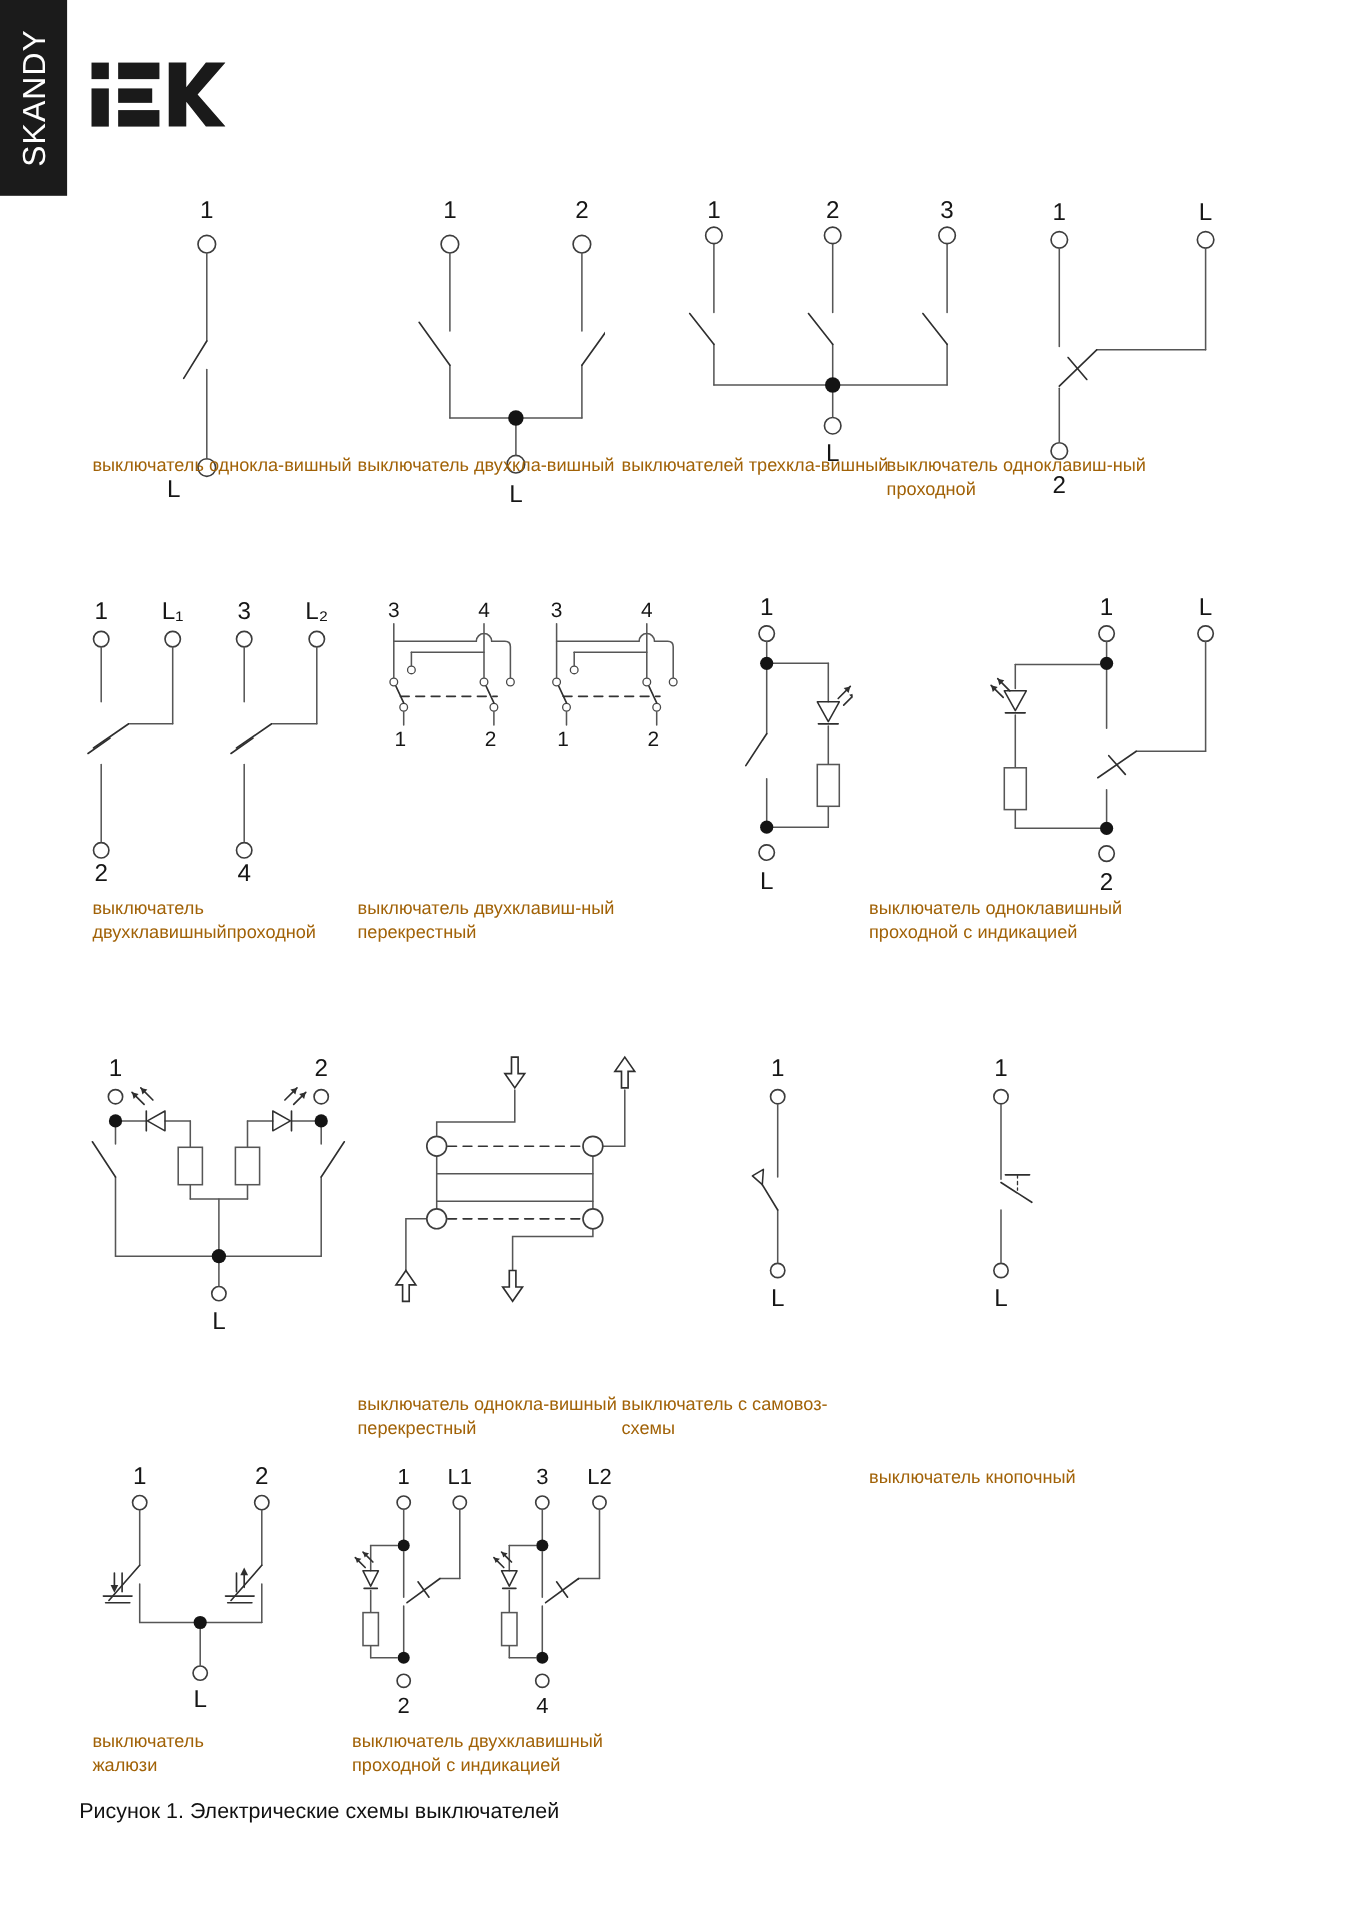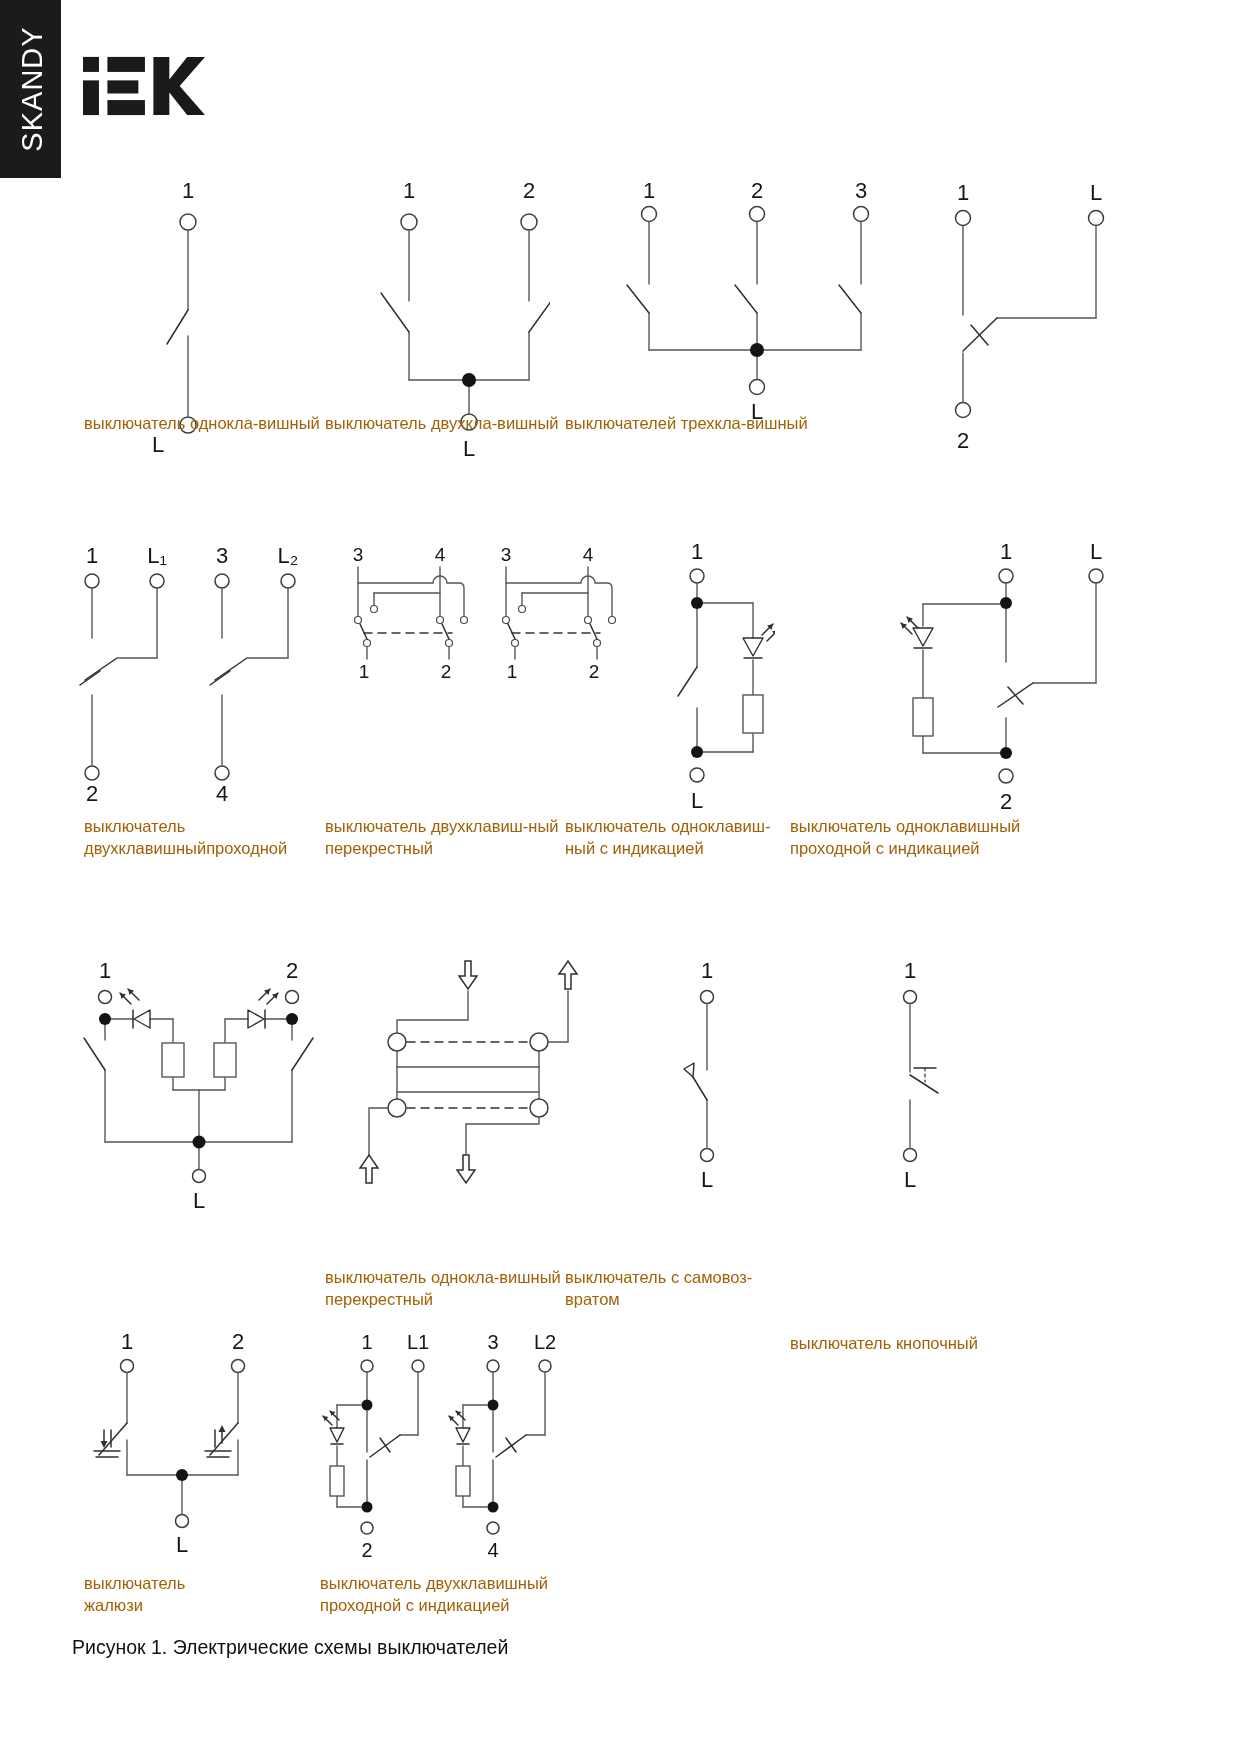--- a/index.html
+++ b/index.html
@@ -141,20 +141,24 @@
 
   <div class="caption" style="left:84px;top:412px">
       <div>выключатель однокла-вишный</div>
     </div>
   <div class="caption" style="left:325px;top:412px">
       <div>выключатель двухкла-вишный</div>
     </div>
   <div class="caption" style="left:565px;top:412px">
       <div>выключателей трехкла-вишный</div>
     </div>
+  <div class="caption" style="left:806px;top:412px">
+      <div>выключатель одноклавиш-ный</div>
+      <div>проходной</div>
+    </div>
 
   <svg class="diag" style="left:60px;top:545px" width="270" height="290">
     <text x="32" y="18">1</text>
     <text x="97" y="18">L₁</text>
     <text x="162" y="18">3</text>
     <text x="228" y="18">L₂</text>
     <g>
         <circle class="term" cx="32" cy="36" r="7"></circle>
         <circle class="term" cx="97" cy="36" r="7"></circle>
         <circle class="term" cx="162" cy="36" r="7"></circle>
@@ -312,24 +316,20 @@
     <text x="216" y="269">2</text>
   </svg>
 
   <div class="caption" style="left:84px;top:815px">
       <div>выключатель</div>
       <div>двухклавишныйпроходной</div>
     </div>
   <div class="caption" style="left:325px;top:815px">
       <div>выключатель двухклавиш-ный</div>
       <div>перекрестный</div>
-    </div>
-  <div class="caption" style="left:565px;top:815px">
-      <div>выключатель одноклавиш-</div>
-      <div>ный с индикацией</div>
     </div>
   <div class="caption" style="left:790px;top:815px">
       <div>выключатель одноклавишный</div>
       <div>проходной с индикацией</div>
     </div>
 
   <svg class="diag" style="left:60px;top:950px" width="260" height="270">
     <text x="45" y="28">1</text>
     <text x="232" y="28">2</text>
     <g>
@@ -450,21 +450,21 @@
       </g>
     <text x="80" y="237">L</text>
   </svg>
 
   <div class="caption" style="left:325px;top:1266px">
       <div>выключатель однокла-вишный</div>
       <div>перекрестный</div>
     </div>
   <div class="caption" style="left:565px;top:1266px">
       <div>выключатель с самовоз-</div>
-      <div>вратом</div>
+      <div>схемы</div>
     </div>
   <div class="caption" style="left:790px;top:1332px">
       <div>выключатель кнопочный</div>
     </div>
 
   <svg class="diag" style="left:84px;top:1330px" width="220" height="235">
     <text x="43" y="19">1</text>
     <text x="154" y="19">2</text>
     <g>
         <circle class="term" cx="43" cy="36" r="6.5"></circle>

